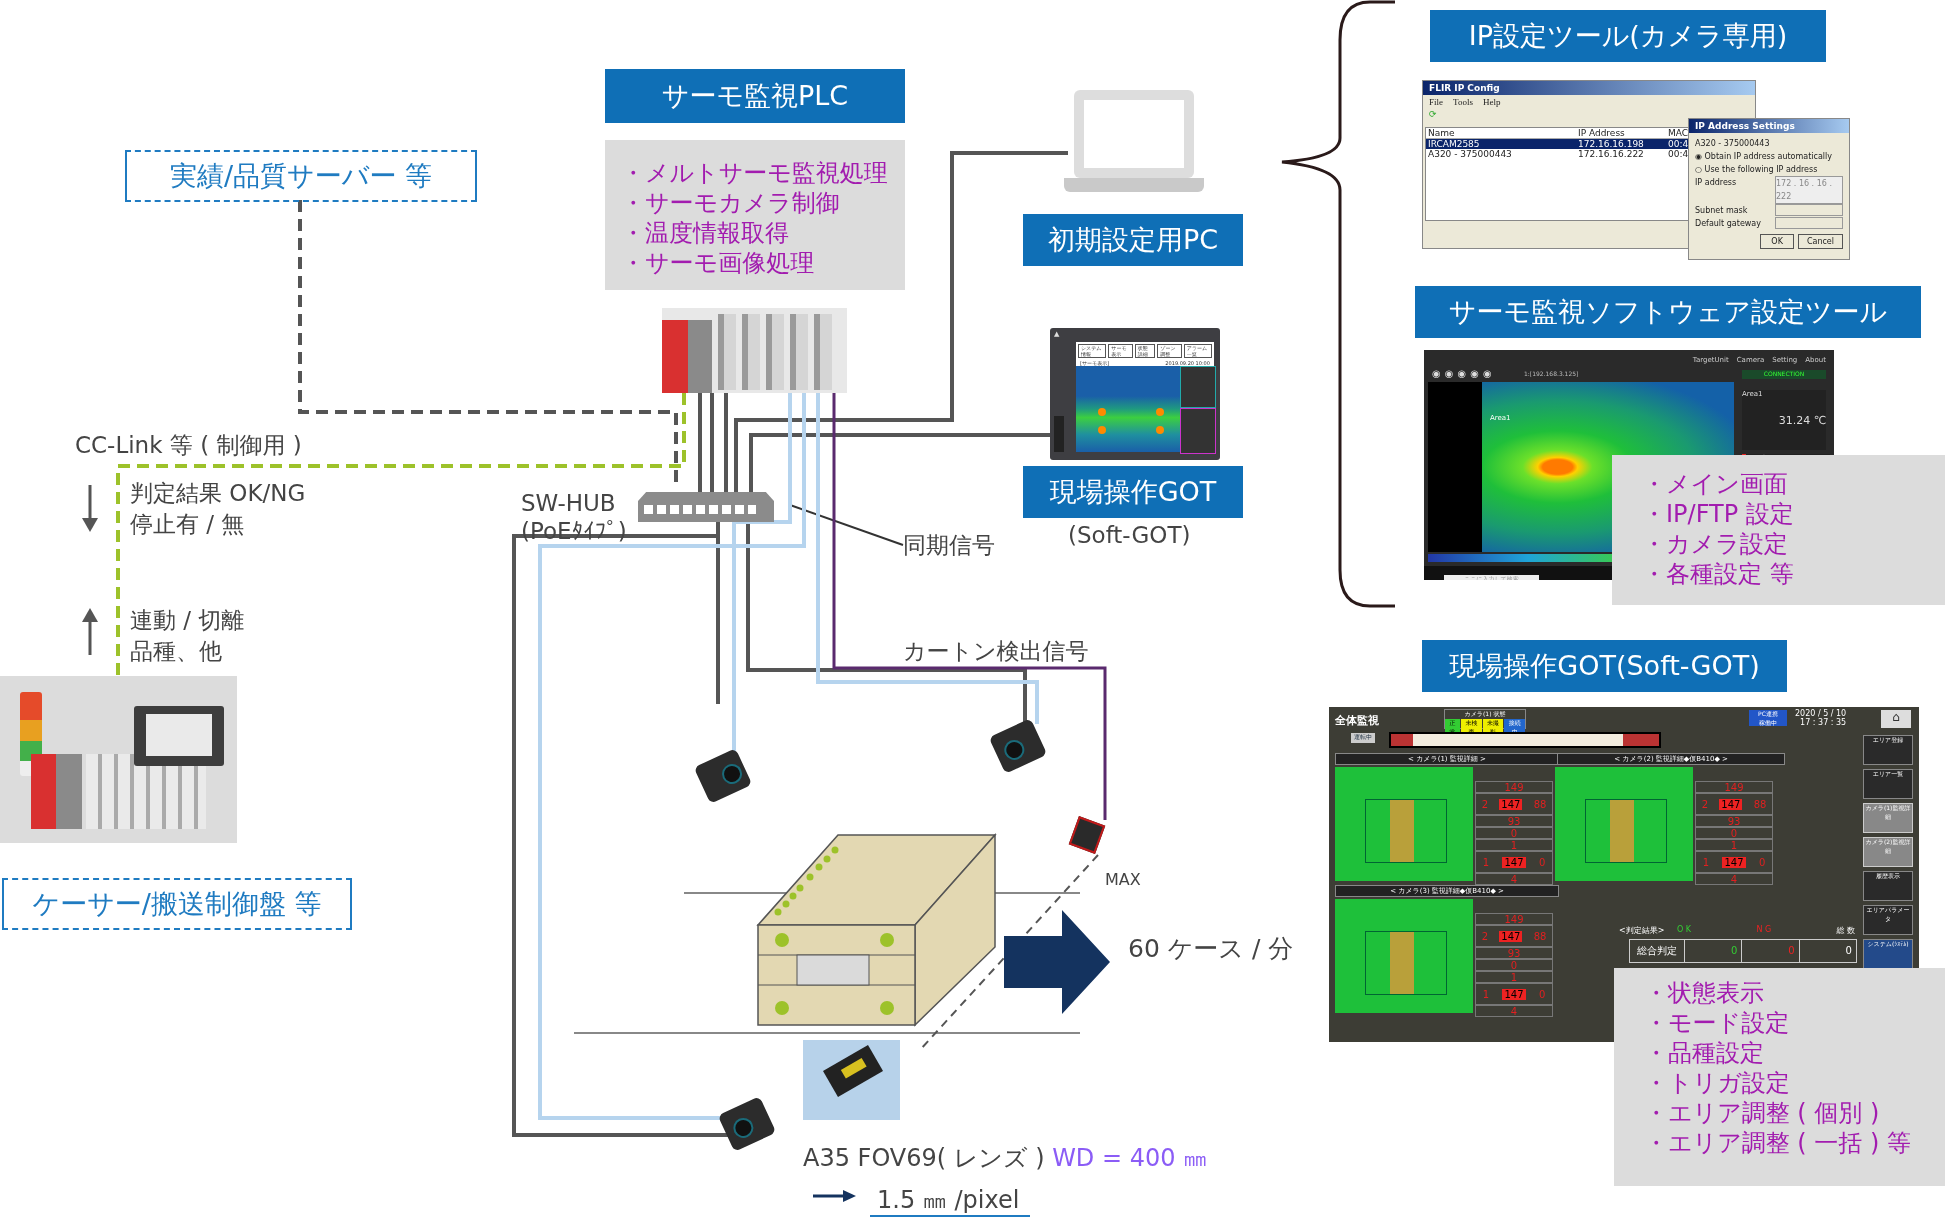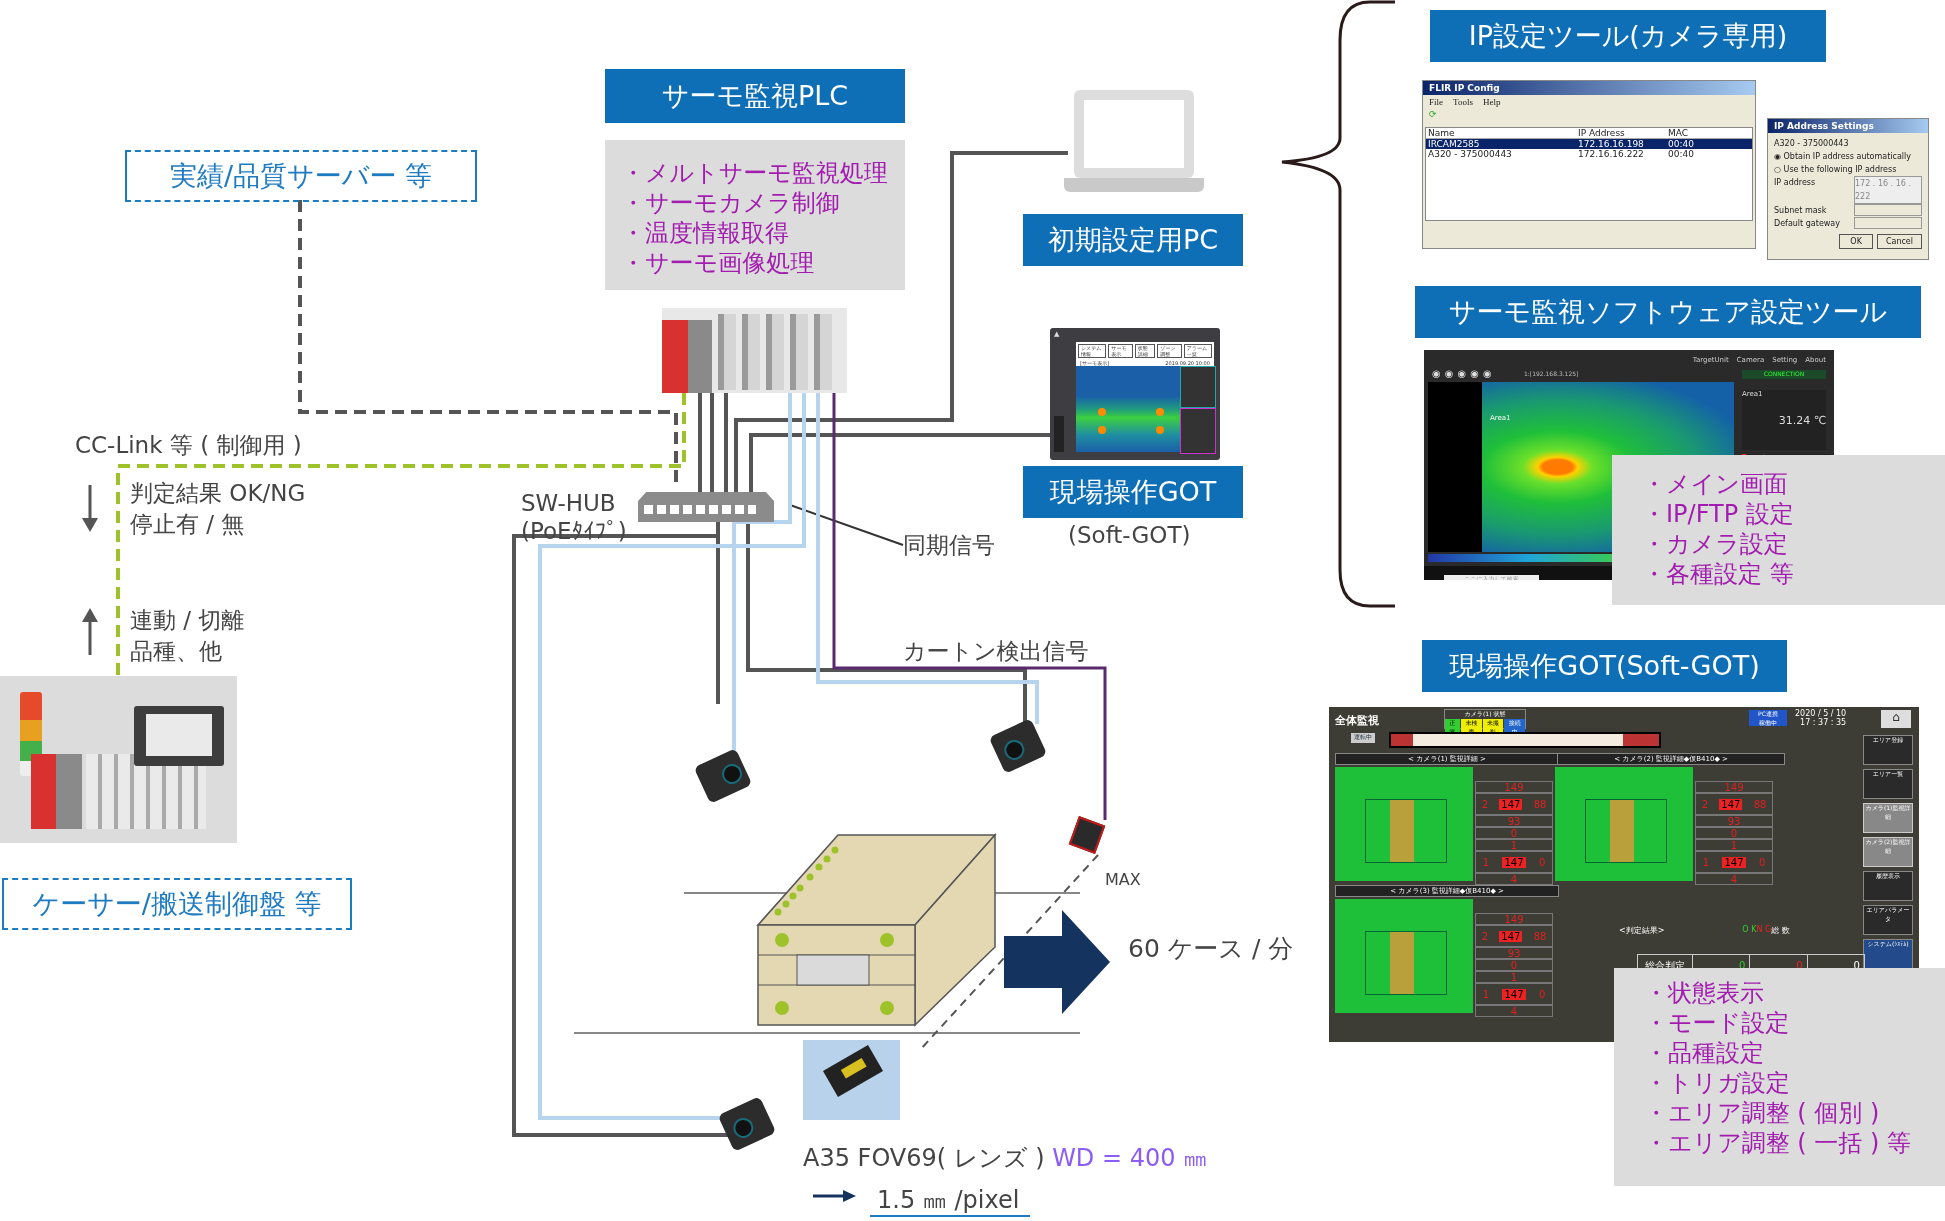--- a/index.html
+++ b/index.html
@@ -217,21 +217,21 @@
       <span style="width:90px;">172.16.16.198</span>
       <span>00:40</span>
     </div>
     <div style="display:flex;">
       <span style="width:150px;padding-left:2px;">A320 - 375000443</span>
       <span style="width:90px;">172.16.16.222</span>
       <span>00:40</span>
     </div>
   </div>
 </div>
-<div class="abs win" style="left:1767px;top:118px;width:160px;height:140px;">
+<div class="abs win" style="left:1688px;top:118px;width:160px;height:140px;">
   <div class="wintitle">IP Address Settings</div>
   <div style="padding:4px 6px;font-size:8px;line-height:13px;">
     <div>A320 - 375000443</div>
     <div>◉ <span>Obtain IP address automatically</span></div>
     <div>○ <span>Use the following IP address</span></div>
     <div style="display:flex;justify-content:space-between;">
         <span>IP address</span>
         <span style="border:1px solid #999;background:#eee;width:66px;color:#888;">172 . 16 . 16 . 222</span>
       </div>
     <div style="display:flex;justify-content:space-between;">
@@ -379,26 +379,26 @@
     <div style="background:#2a2a2a;border:1px solid #888;height:28px;text-align:center;">エリア一覧</div>
     <div style="background:#888;border:1px solid #ccc;height:28px;text-align:center;">カメラ(1)監視詳細</div>
     <div style="background:#888;border:1px solid #ccc;height:28px;text-align:center;">カメラ(2)監視詳細</div>
     <div style="background:#2a2a2a;border:1px solid #888;height:28px;text-align:center;">履歴表示</div>
     <div style="background:#2a2a2a;border:1px solid #888;height:28px;text-align:center;">エリアパラメータ</div>
     <div style="background:#234a8a;border:1px solid #888;height:28px;text-align:center;">システム(ｼｽﾃﾑ)</div>
     <div style="background:#234a8a;border:1px solid #888;height:28px;text-align:center;">システム(ﾛｸﾞ)</div>
   </div>
 
   <div class="abs" style="left:290px;top:218px;font-size:8px;">&lt;判定結果&gt;</div>
-  <div class="abs" style="left:348px;top:218px;width:178px;display:flex;justify-content:center;font-size:8px;">
+  <div class="abs" style="left:348px;top:218px;width:178px;display:flex;justify-content:space-between;font-size:8px;">
     <span style="color:#3c3;">O K</span>
     <span style="color:#e22;">N G</span>
     <span>総 数</span>
   </div>
-  <div class="abs" style="left:300px;top:247px;width:226px;height:22px;display:flex;border:1px solid #ccc;font-size:10px;margin-left:8px;">
+  <div class="abs" style="left:300px;top:232px;width:226px;height:22px;display:flex;border:1px solid #ccc;font-size:10px;">
     <span style="width:54px;border-right:1px solid #ccc;text-align:center;line-height:22px;">総合判定</span>
     <span style="flex:1;border-right:1px solid #ccc;text-align:right;padding-right:4px;line-height:22px;color:#3c3;">0</span>
     <span style="flex:1;border-right:1px solid #ccc;text-align:right;padding-right:4px;line-height:22px;color:#e22;">0</span>
     <span style="flex:1;text-align:right;padding-right:4px;line-height:22px;">0</span>
   </div>
 </div>
 <div class="abs graybox" style="left:1614px;top:968px;width:331px;height:218px;padding:10px 0 0 30px;">
   <div>・状態表示</div>
   <div>・モード設定</div>
   <div>・品種設定</div>

